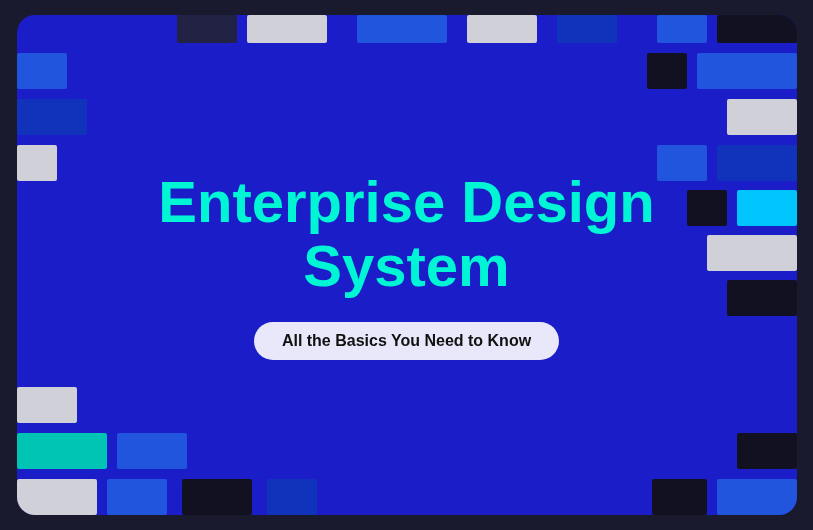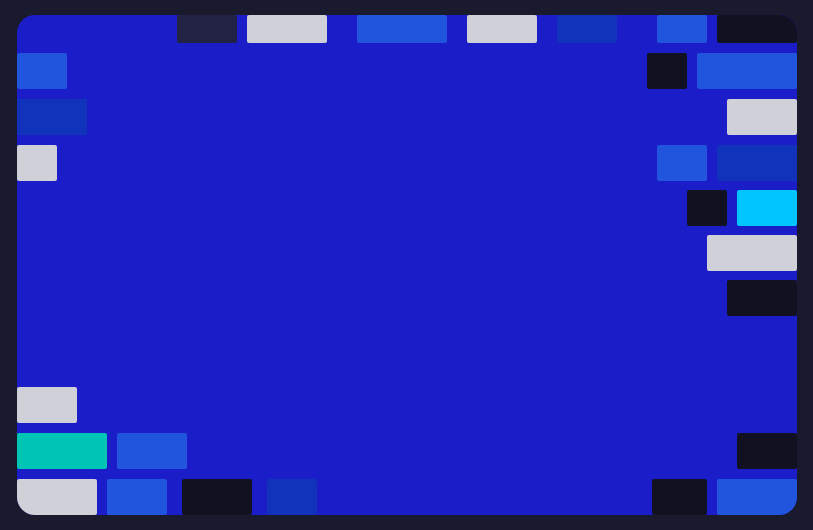--- a/index.html
+++ b/index.html
@@ -65,20 +65,26 @@
       color: #111;
       font-size: 16px;
       font-weight: 700;
     }
   </style>
 </head>
 <body>
 
 <div class="card">
 
+  <div class="center-content">
+    <h1 class="main-title">Enterprise Design System</h1>
+    <div class="subtitle-badge">
+      <span>All the Basics You Need to Know</span>
+    </div>
+  </div>
 <div class="block" style="background-color: rgb(34, 34, 68); width: 60px; height: 28px; top: 0px; left: 160px;"></div>
     <div class="block" style="background-color: rgb(208, 208, 216); width: 80px; height: 28px; top: 0px; left: 230px;"></div>
     <div class="block" style="background-color: rgb(34, 85, 221); width: 90px; height: 28px; top: 0px; left: 340px;"></div>
     <div class="block" style="background-color: rgb(208, 208, 216); width: 70px; height: 28px; top: 0px; left: 450px;"></div>
     <div class="block" style="background-color: rgb(17, 51, 187); width: 60px; height: 28px; top: 0px; left: 540px;"></div>
     <div class="block" style="background-color: rgb(17, 17, 34); width: 80px; height: 28px; top: 0px; right: 0px;"></div>
     <div class="block" style="background-color: rgb(34, 85, 221); width: 50px; height: 28px; top: 0px; right: 90px;"></div>
     <div class="block" style="background-color: rgb(34, 85, 221); width: 100px; height: 36px; top: 38px; right: 0px;"></div>
     <div class="block" style="background-color: rgb(208, 208, 216); width: 70px; height: 36px; top: 84px; right: 0px;"></div>
     <div class="block" style="background-color: rgb(17, 17, 34); width: 40px; height: 36px; top: 38px; right: 110px;"></div>

